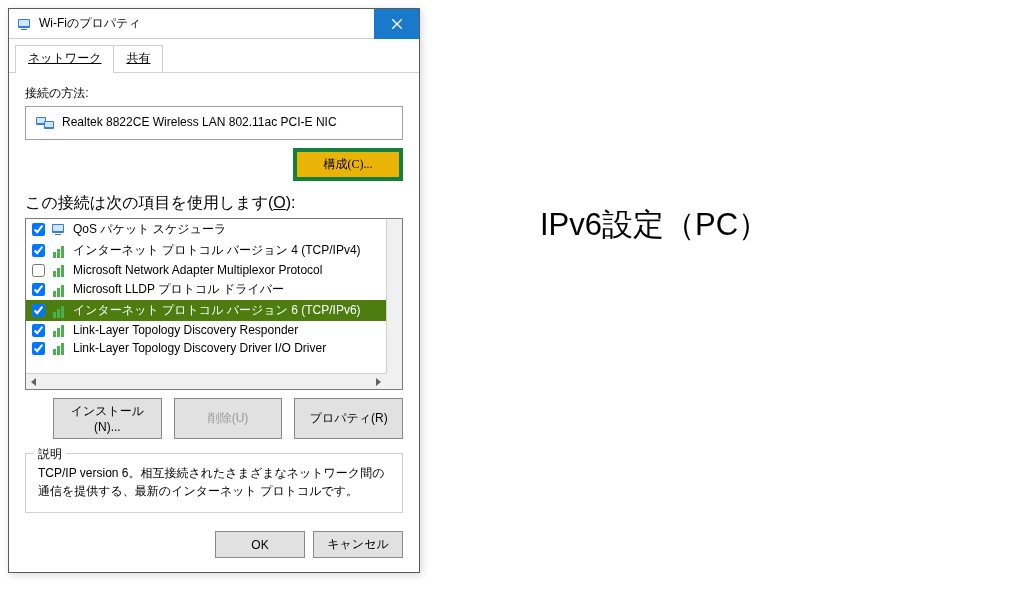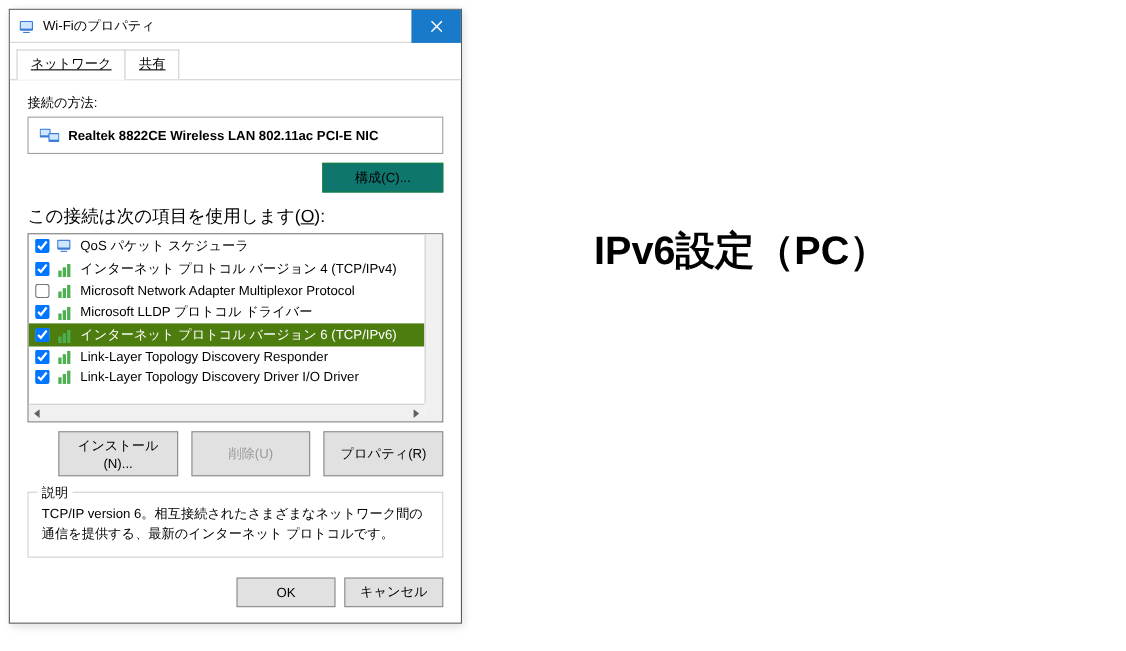--- a/index.html
+++ b/index.html
@@ -70,40 +70,39 @@
     position: absolute;
     left: 0; right: 0; bottom: -1px; height: 1px;
     background: #fff;
   }
   .dialog-body { padding: 12px 16px 14px 16px; }
   .label-row { margin-bottom: 4px; font-size: 12px; }
   .adapter-box {
     border: 1px solid #a0a0a0;
     padding: 8px 10px;
     display: flex;
-    align-items: center;
+    align-items: flex-start;
     gap: 8px;
     margin-bottom: 8px;
-    font-weight: bold;
   }
   .adapter-icon {
     width: 18px; height: 16px;
     display: inline-flex;
   }
   .btn-row-right { display: flex; justify-content: flex-end; margin-bottom: 12px; }
   .win-btn {
     min-width: 110px;
     padding: 4px 10px;
     border: 1px solid #8a8a8a;
     background: #e1e1e1;
     font-size: 12px;
     font-family: inherit;
     cursor: pointer;
   }
-  .win-btn.accent { border: 1px solid #15803d; background: #0f766e; }
+  .win-btn.accent { border: 4px solid #15803d; background: #eab308; font-family: Liberation Serif, serif; }
   .win-btn:disabled { color: #9a9a9a; cursor: default; }
   .item-label { margin-bottom: 4px; font-size: 16px; }
   .item-label u { text-decoration: underline; }
   .listbox {
     border: 1px solid #7a7a7a;
     height: 172px;
     overflow: hidden;
     position: relative;
     margin-bottom: 8px;
   }
@@ -181,22 +180,22 @@
   .desc-text { font-size: 12px; line-height: 1.5; }
   .footer-row {
     display: flex;
     justify-content: flex-end;
     gap: 8px;
   }
   .side-title {
     position: absolute;
     left: 540px;
     top: 204px;
-    font-size: 36px;
-    font-weight: 700;
+    font-size: 31px;
+    font-weight: 400;
     color: #000;
   }
 </style>
 </head>
 <body>
 
 <div class="dialog">
   <div class="titlebar">
     <span class="titlebar-icon">
       <svg width="16" height="16" viewBox="0 0 16 16">

